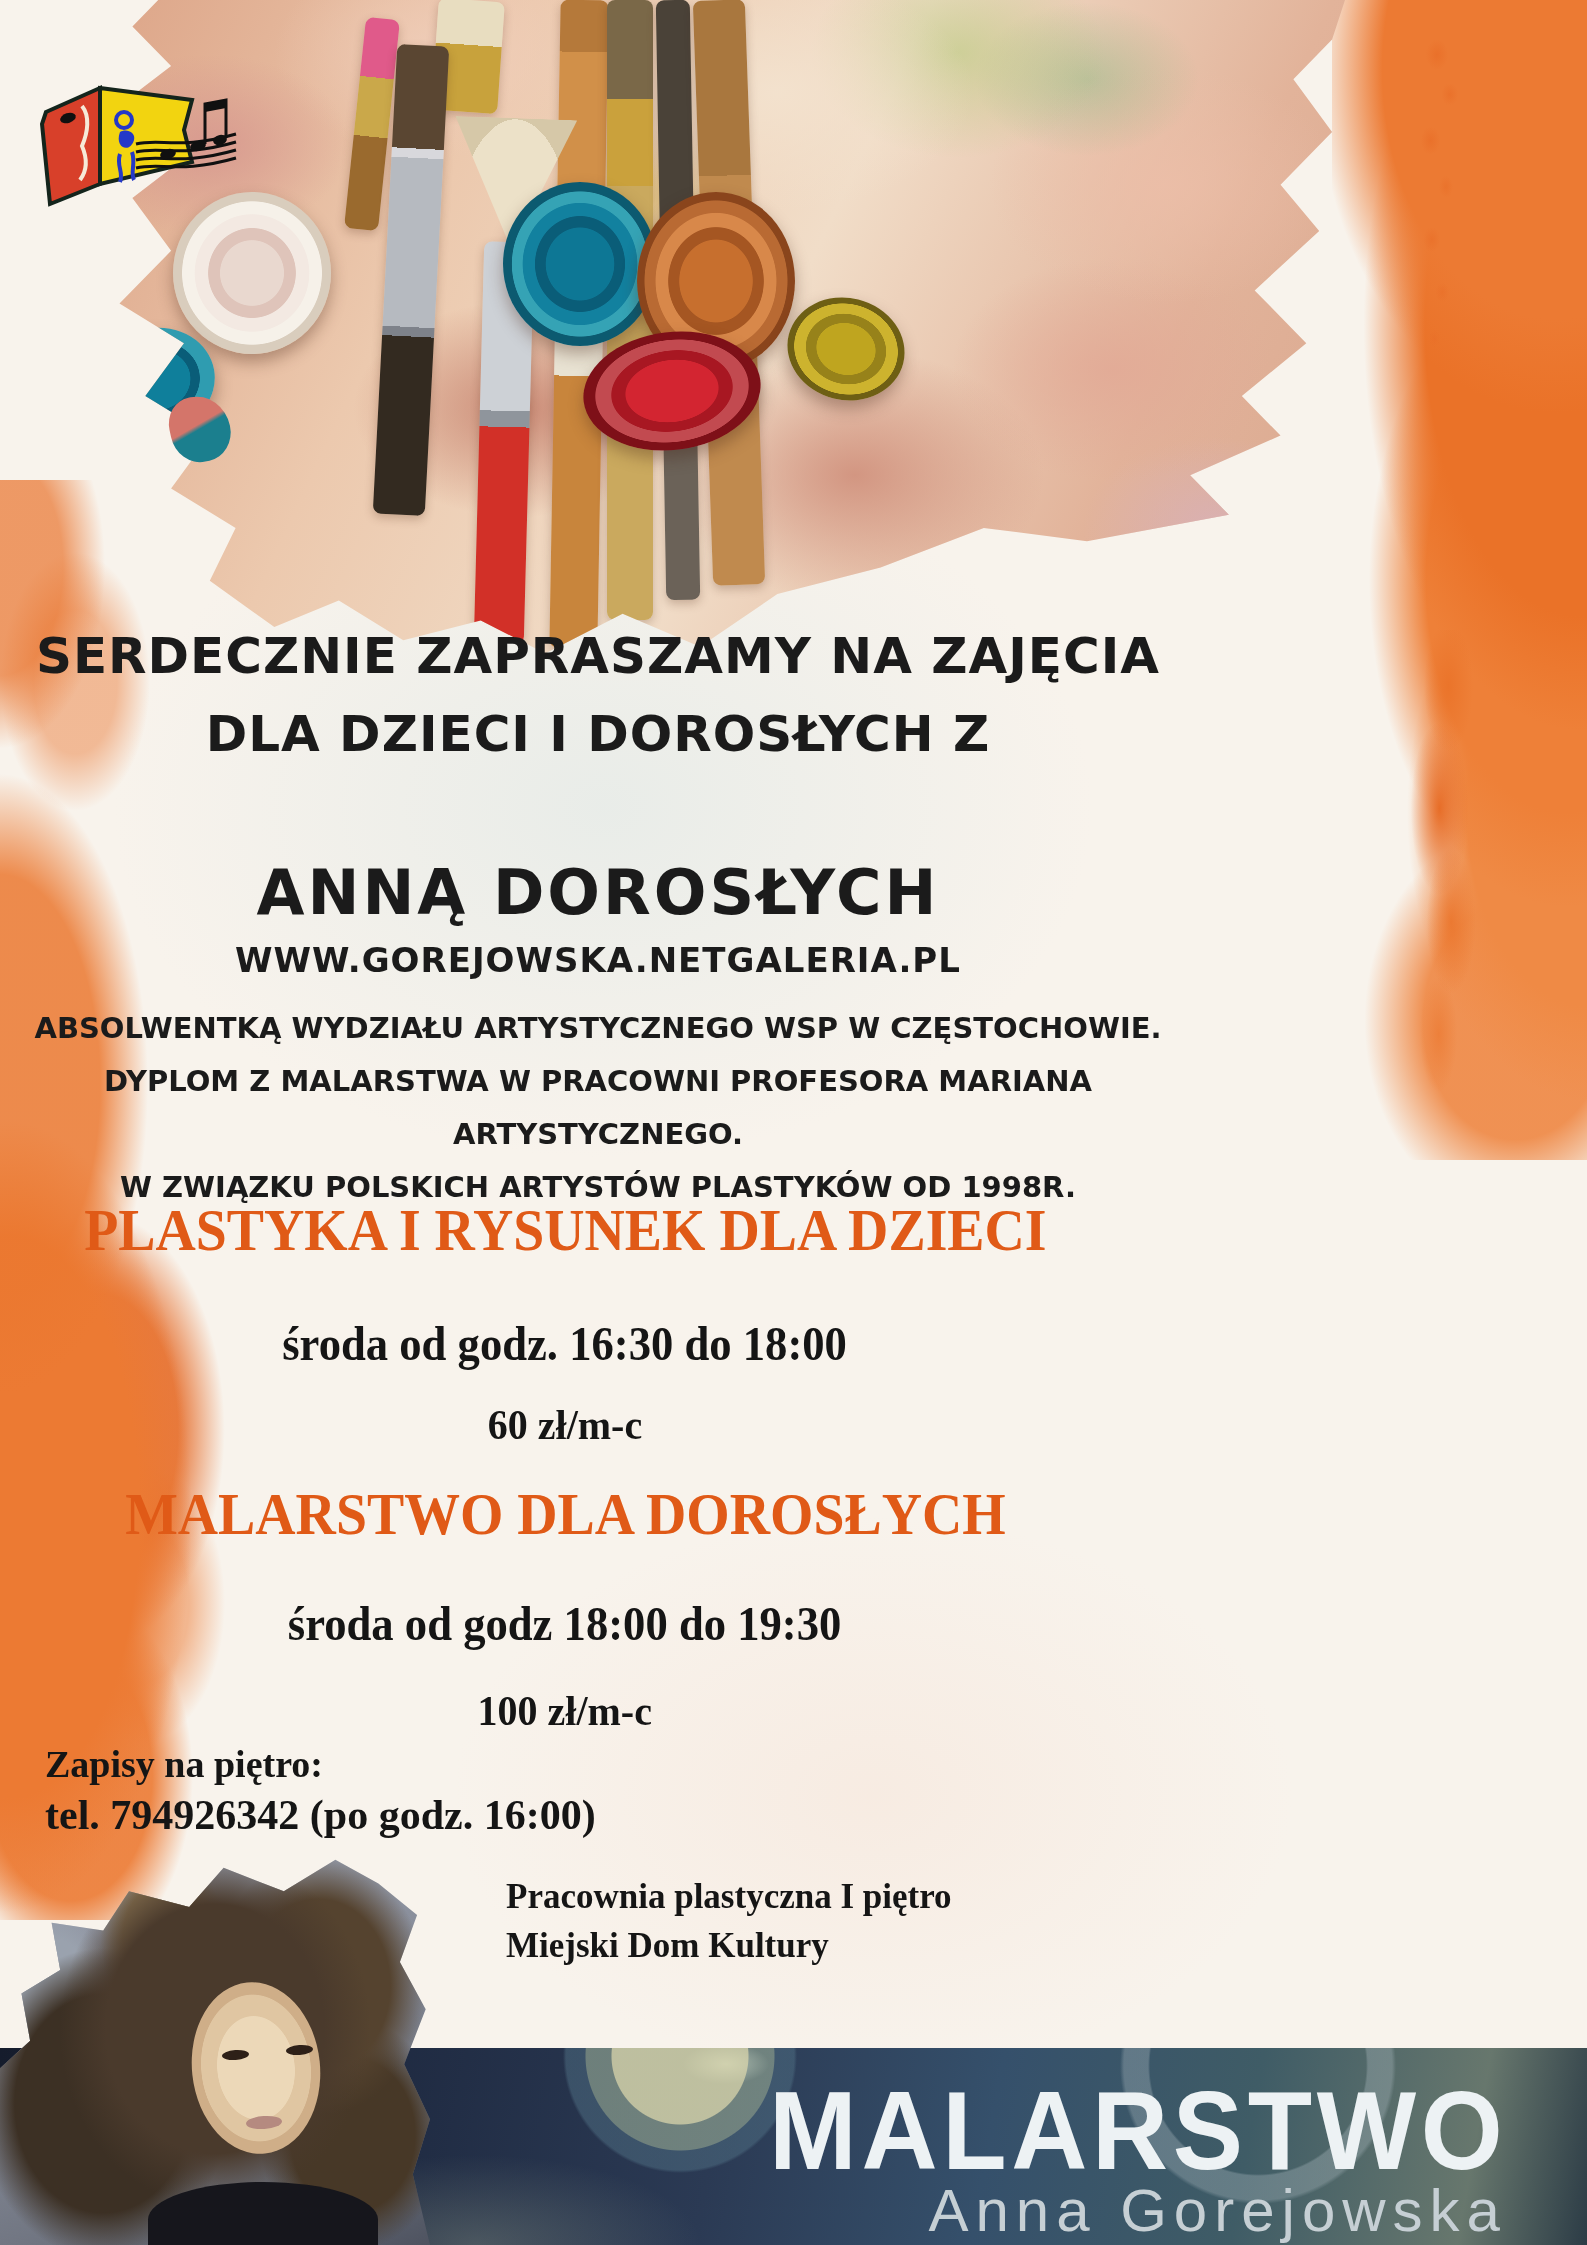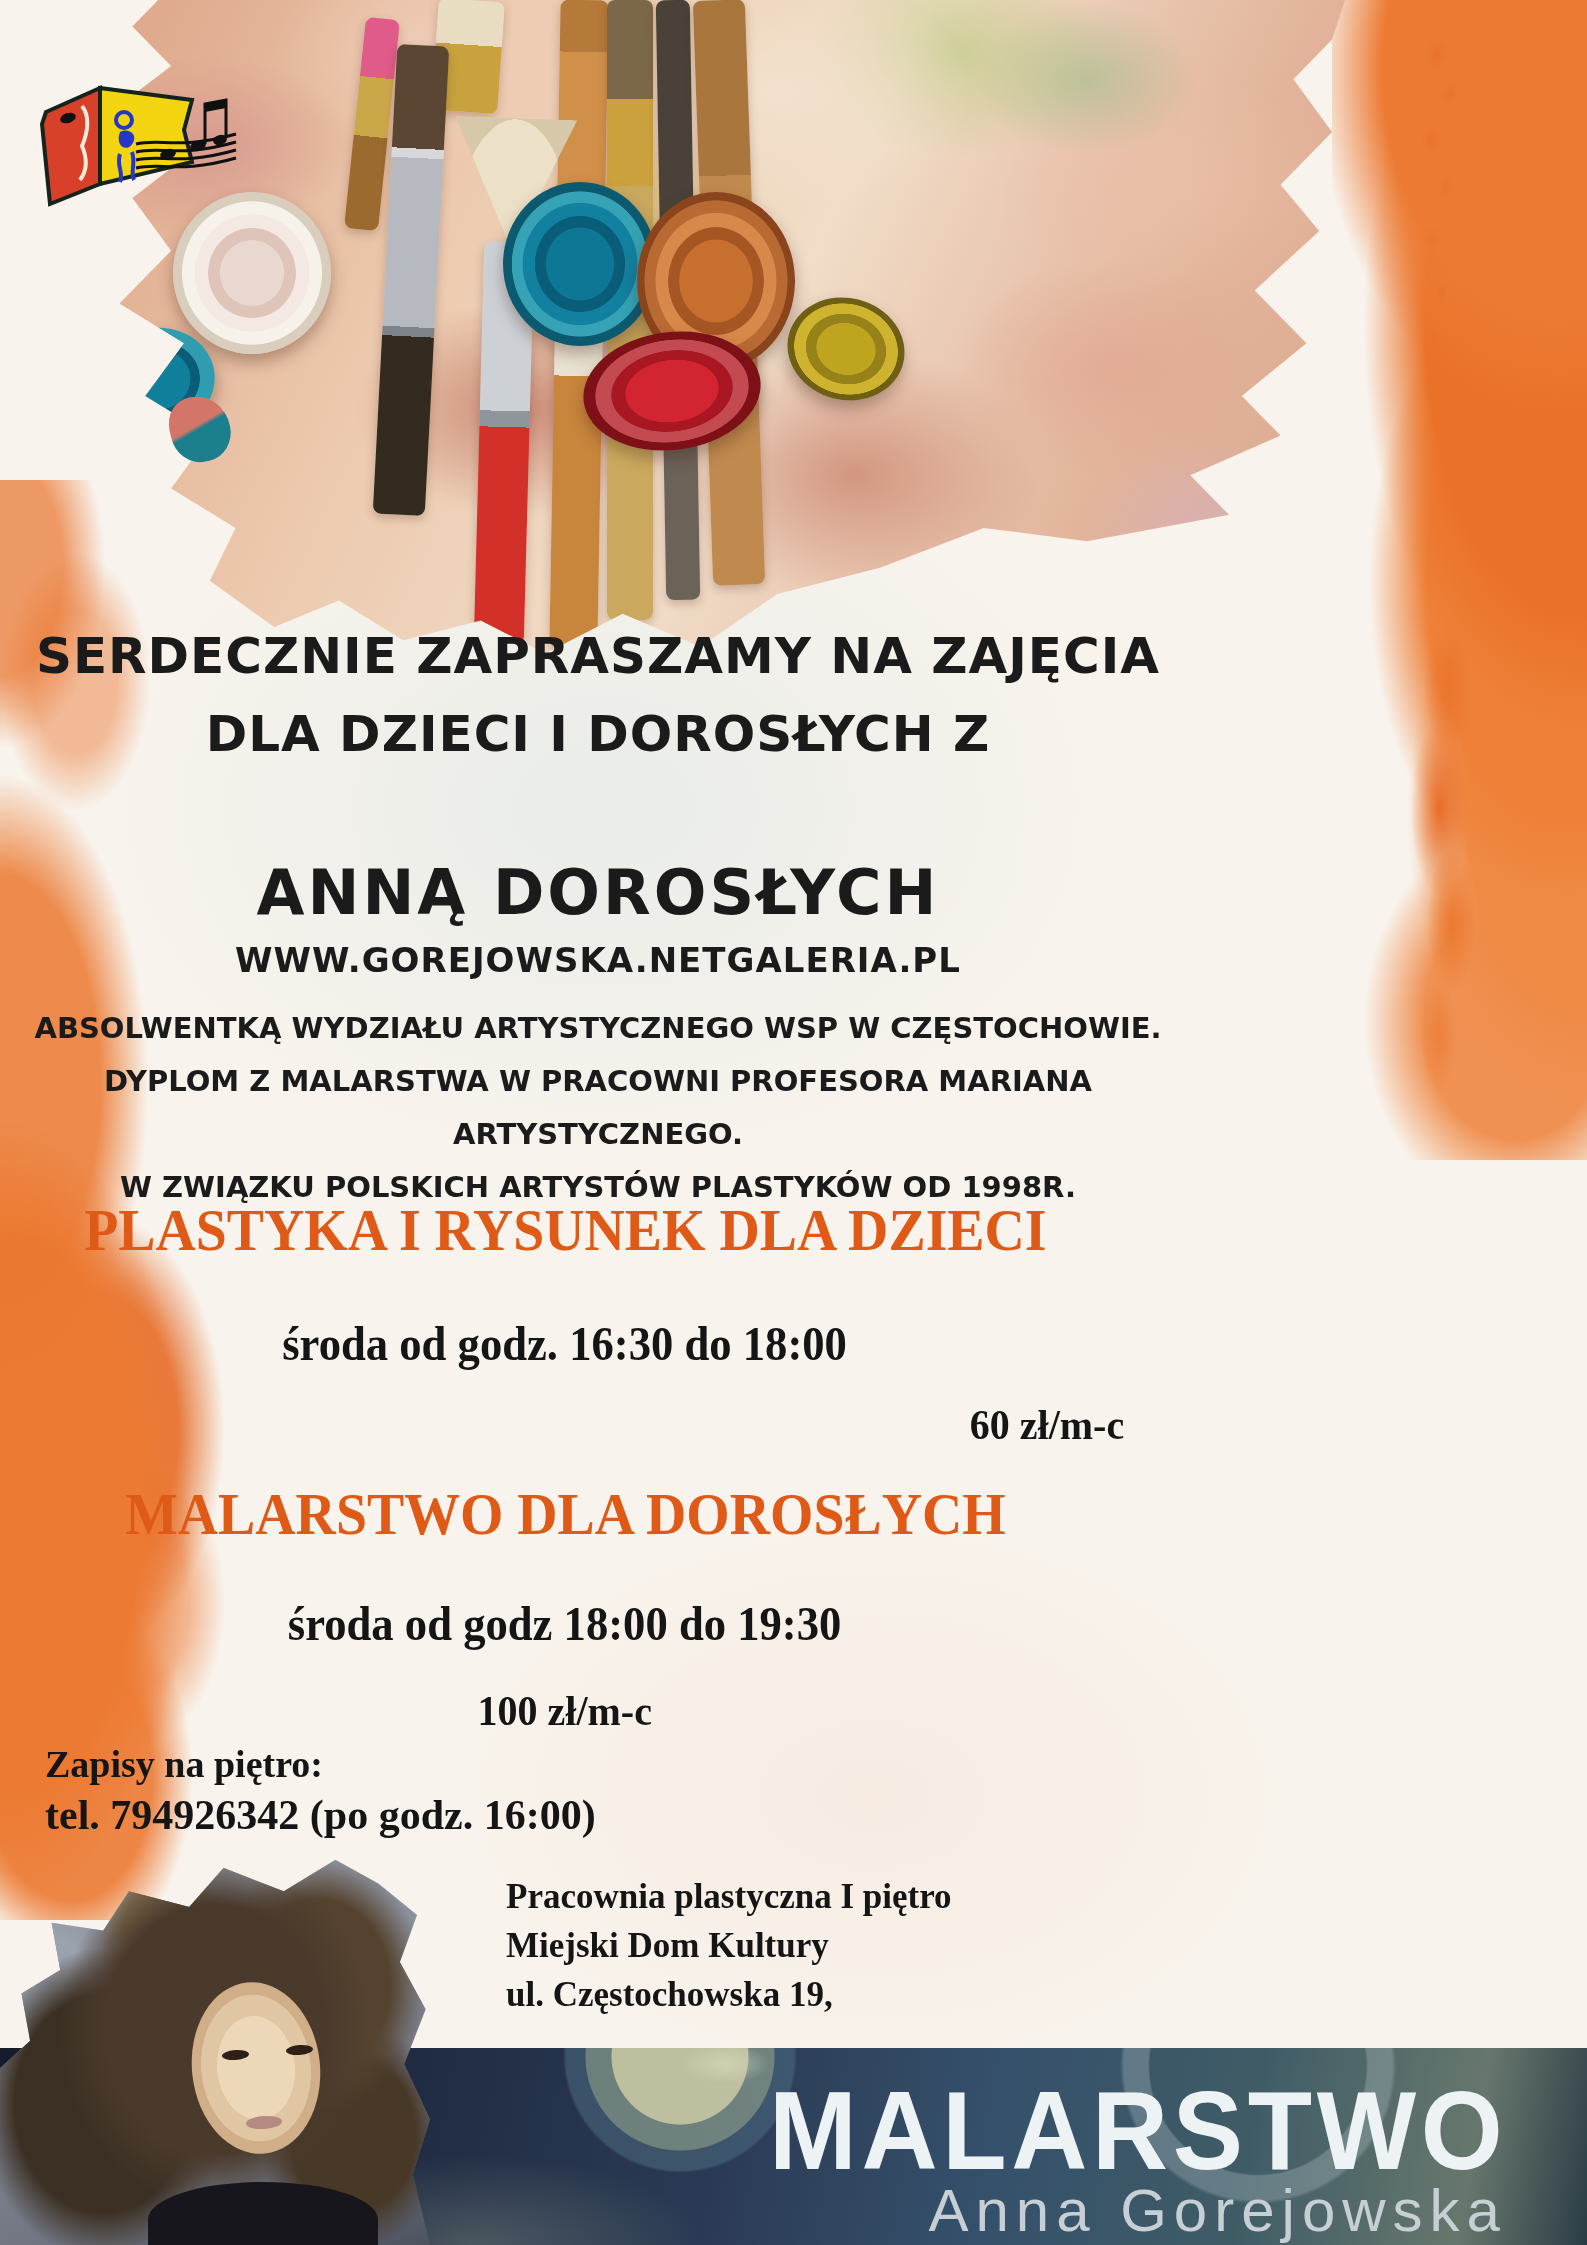--- a/index.html
+++ b/index.html
@@ -22,21 +22,21 @@
   .bio{top:1002px;font-size:29px;line-height:1.83;z-index:6;}
 
   
   .serif{font-family:"Liberation Serif",serif;font-weight:700;color:#151515;}
   .orange-title{color:#e05a17;font-size:60px;z-index:6;}
   .cond{display:inline-block;transform:scaleX(.93);transform-origin:center;}
   .sched{font-size:48px;z-index:6;}
   .price{font-size:43px;z-index:6;}
   .t-class1{top:1196px;}
   .t-sched1{top:1316px;}
-  .t-price1{top:1400px;text-align:right;}
+  .t-price1{top:1400px;}
   .t-class2{top:1480px;}
   .t-sched2{top:1596px;}
   .t-price2{top:1686px;}
   .signup-label{left:45px;top:1742px;font-size:38px;z-index:6;}
   .signup-phone{left:45px;top:1791px;font-size:42px;z-index:6;}
   .location{left:506px;top:1872px;font-size:35px;line-height:1.4;z-index:6;text-align:left;}
 
   
   .photo-collage{
     left:55px;top:0;width:1290px;height:660px;z-index:2;
@@ -244,21 +244,20 @@
   <div class="abs col t-price2 serif price">
     <span class="cond">100 zł/m-c</span>
   </div>
 
   <div class="abs signup-label serif">Zapisy na piętro:</div>
   <div class="abs signup-phone serif">tel. 794926342 (po godz. 16:00)</div>
 
   <div class="abs location serif">
     <div>Pracownia plastyczna I piętro</div>
     <div>Miejski Dom Kultury</div>
-    <div>ul. Częstochowska 19,</div>
   </div>
 
   <div class="abs banner"></div>
   <div class="abs banner-title">MALARSTWO</div>
   <div class="abs banner-subtitle">Anna Gorejowska</div>
 
   <div class="abs portrait">
     <div class="face"></div>
     <div class="eye eye-l"></div>
     <div class="eye eye-r"></div>

